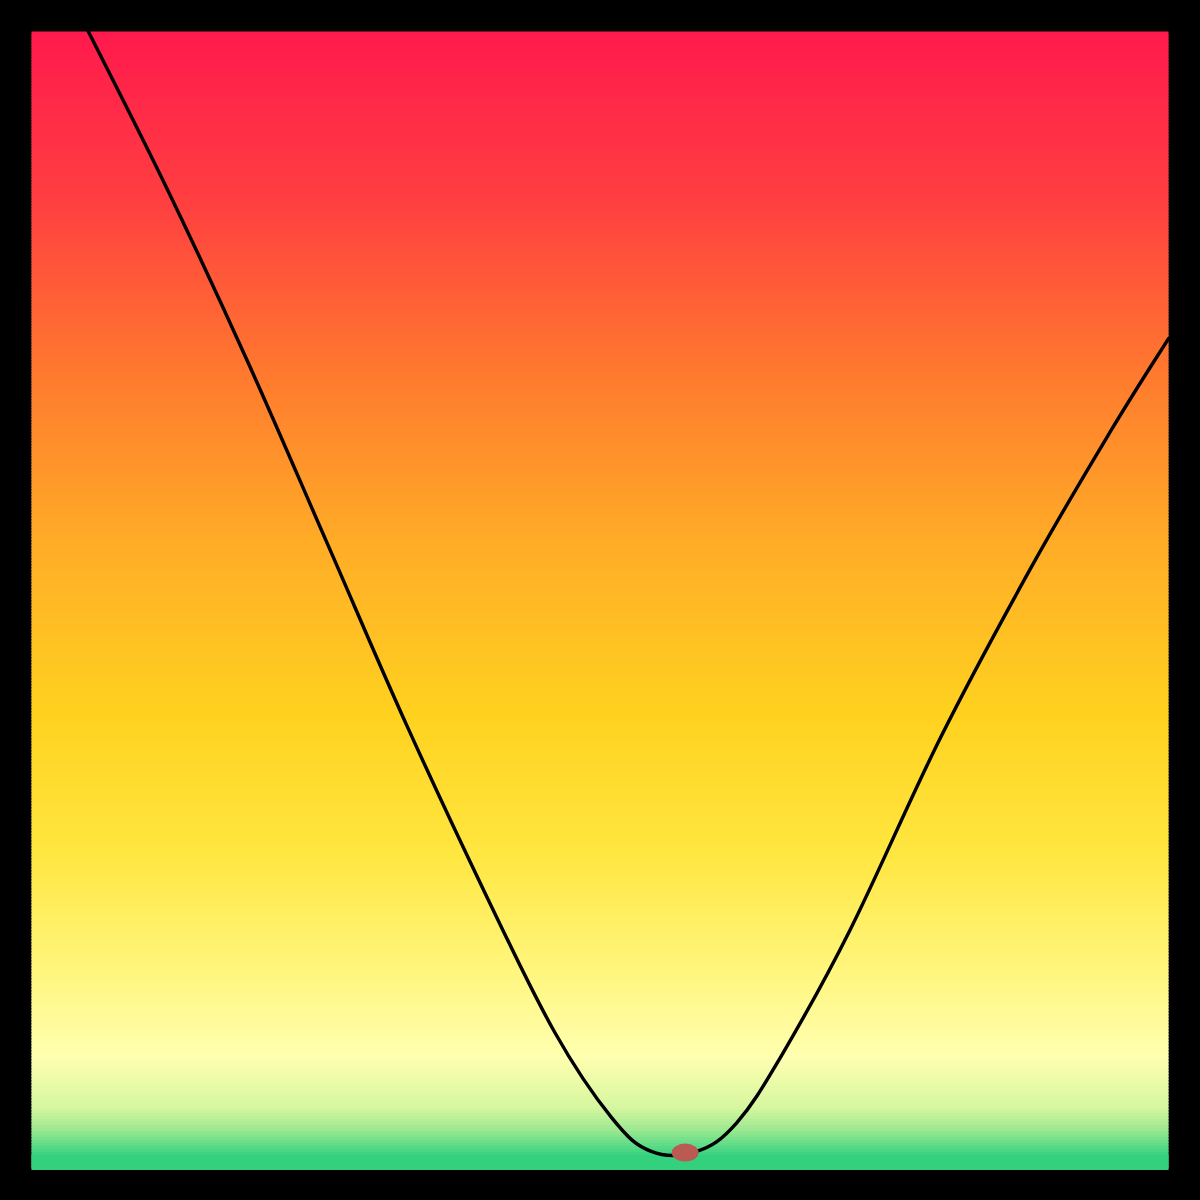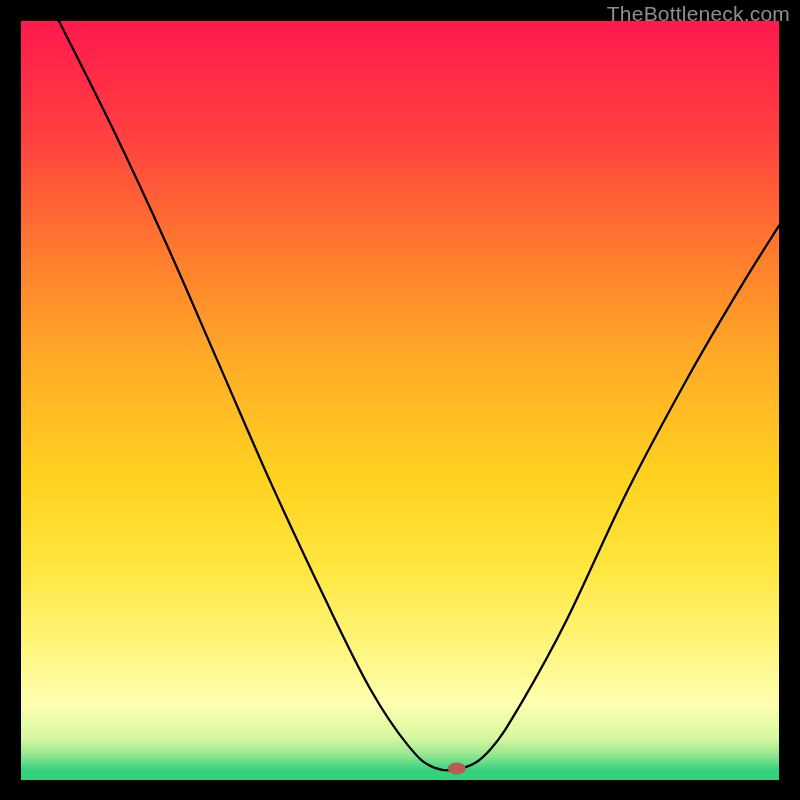--- a/index.html
+++ b/index.html
@@ -63,21 +63,20 @@
     stroke-linecap: round;
   }
   .marker {
     fill: #bb5a52;
   }
 </style>
 </head>
 <body>
 
 <div class="frame">
-  <div class="watermark">TheBottleneck.com</div>
 
   <div class="plot-area" id="plot-area">
       <div class="grad-row" style="top: 756px; height: 3px; background: rgb(51, 208, 126);"></div>
       <div class="grad-row" style="top: 754px; height: 3px; background: rgb(51, 208, 126);"></div>
       <div class="grad-row" style="top: 752px; height: 3px; background: rgb(51, 208, 126);"></div>
       <div class="grad-row" style="top: 750px; height: 3px; background: rgb(51, 208, 126);"></div>
       <div class="grad-row" style="top: 748px; height: 3px; background: rgb(51, 208, 126);"></div>
       <div class="grad-row" style="top: 746px; height: 3px; background: rgb(62, 211, 129);"></div>
       <div class="grad-row" style="top: 744px; height: 3px; background: rgb(74, 214, 131);"></div>
       <div class="grad-row" style="top: 742px; height: 3px; background: rgb(85, 217, 134);"></div>

